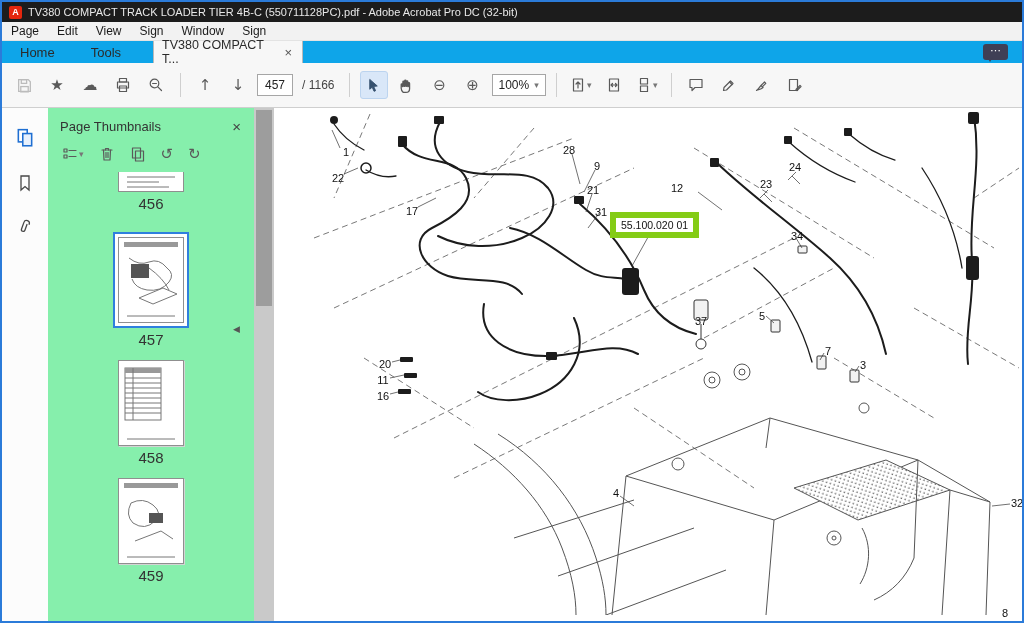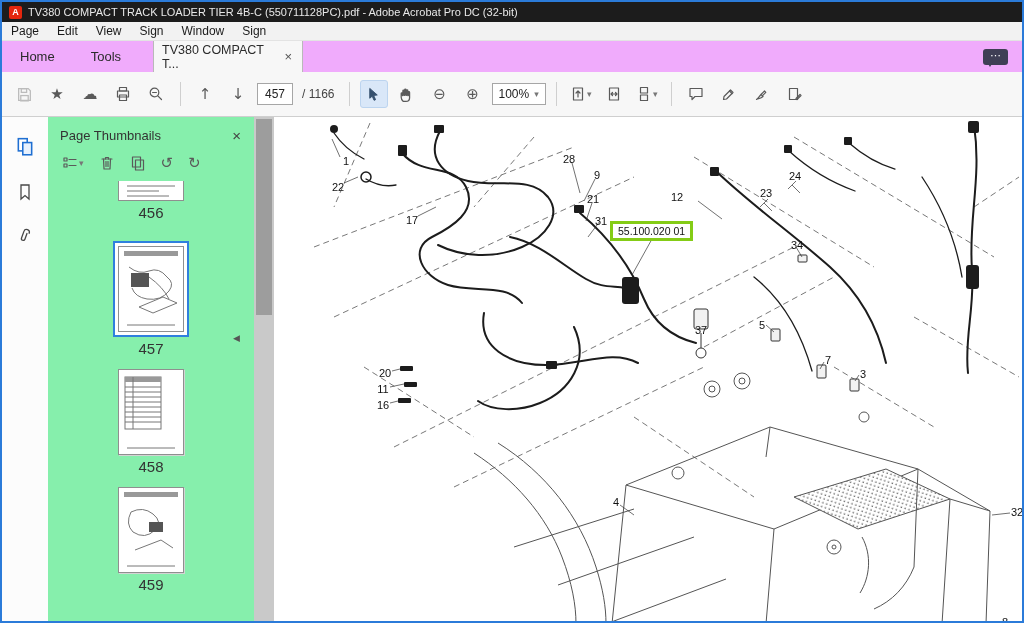--- a/index.html
+++ b/index.html
@@ -9,21 +9,21 @@
   
   .titlebar{height:20px;background:#1c1c1c;color:#e8e8e8;display:flex;align-items:center;
     gap:6px;padding:0 7px;font-size:11px;flex:0 0 auto;white-space:nowrap;}
   .pdf-ico{width:13px;height:13px;background:#e5260d;border-radius:2px;color:#fff;font-size:9px;
     font-weight:bold;display:flex;align-items:center;justify-content:center;flex:0 0 auto;}
   
   .menubar{height:19px;background:#f2f2f2;display:flex;align-items:center;font-size:12px;
     color:#1a1a1a;flex:0 0 auto;border-bottom:1px solid #e3e3e3;}
   .menu-item{padding:0 9px;height:100%;display:flex;align-items:center;cursor:default;}
   
-  .tabbar{height:31px;background:#f0abfc;display:flex;align-items:stretch;flex:0 0 auto;font-size:13px;color:#2b2b2b;}
+  .tabbar{height:22px;background:#0ea5e9;display:flex;align-items:stretch;flex:0 0 auto;font-size:13px;color:#2b2b2b;}
   .app-tab{padding:0 18px;display:flex;align-items:center;}
   .doc-tab{margin-left:14px;width:150px;background:#f7f7f7;border-left:1px solid #b9b9b9;border-right:1px solid #b9b9b9;
     display:flex;align-items:center;justify-content:space-between;padding:0 8px;font-size:12.5px;}
   .doc-tab .x{color:#555;font-size:13px;padding:0 2px;}
   .chat{margin-left:auto;margin-right:14px;align-self:center;width:25px;height:16px;background:#3f3f55;
     border-radius:3px;position:relative;color:#fff;font-size:11px;line-height:13px;text-align:center;}
   .chat:after{content:"";position:absolute;left:4px;bottom:-5px;width:0;height:0;
     border:3px solid transparent;border-top:5px solid #3f3f55;}
   
   .toolbar{height:45px;background:#f7f7f7;border-bottom:1px solid #cfcfcf;display:flex;
@@ -64,21 +64,21 @@
   .tsvg .band{fill:#999;stroke:none;}
   
   .panel-scroll{width:20px;background:#c9c9c9;position:relative;flex:0 0 auto;}
   .panel-scroll .thumbbar{position:absolute;left:2px;right:2px;top:2px;height:196px;background:#9d9d9d;}
   .collapse-btn{position:absolute;left:231px;top:216px;font-size:9px;color:#555;z-index:5;
     font-family:"DejaVu Sans",sans-serif;}
   
   .docarea{flex:1;position:relative;background:#fff;overflow:hidden;}
   .docarea > svg{position:absolute;left:0;top:0;}
   .callout{position:absolute;transform:translate(-50%,-50%);font-size:11px;color:#111;}
-  .part-box{position:absolute;left:336px;top:104px;border:3px solid #84cc16;background:#fff;
+  .part-box{position:absolute;left:336px;top:104px;border:6px solid #84cc16;background:#fff;
     font-size:10.5px;padding:1px 5px;color:#111;white-space:nowrap;}
   .dash{stroke:#555;stroke-width:0.8;stroke-dasharray:6 4;fill:none;}
   .wire{stroke:#1c1c1c;stroke-width:2;fill:none;stroke-linecap:round;}
   .wire2{stroke:#1c1c1c;stroke-width:1.3;fill:none;stroke-linecap:round;}
   .conn{fill:#1c1c1c;}
   .part{stroke:#333;fill:#f2f2f2;stroke-width:1;}
   .machine{stroke:#555;stroke-width:1;fill:none;}
   .lead{stroke:#333;stroke-width:0.7;fill:none;}
 </style>
 </head>

